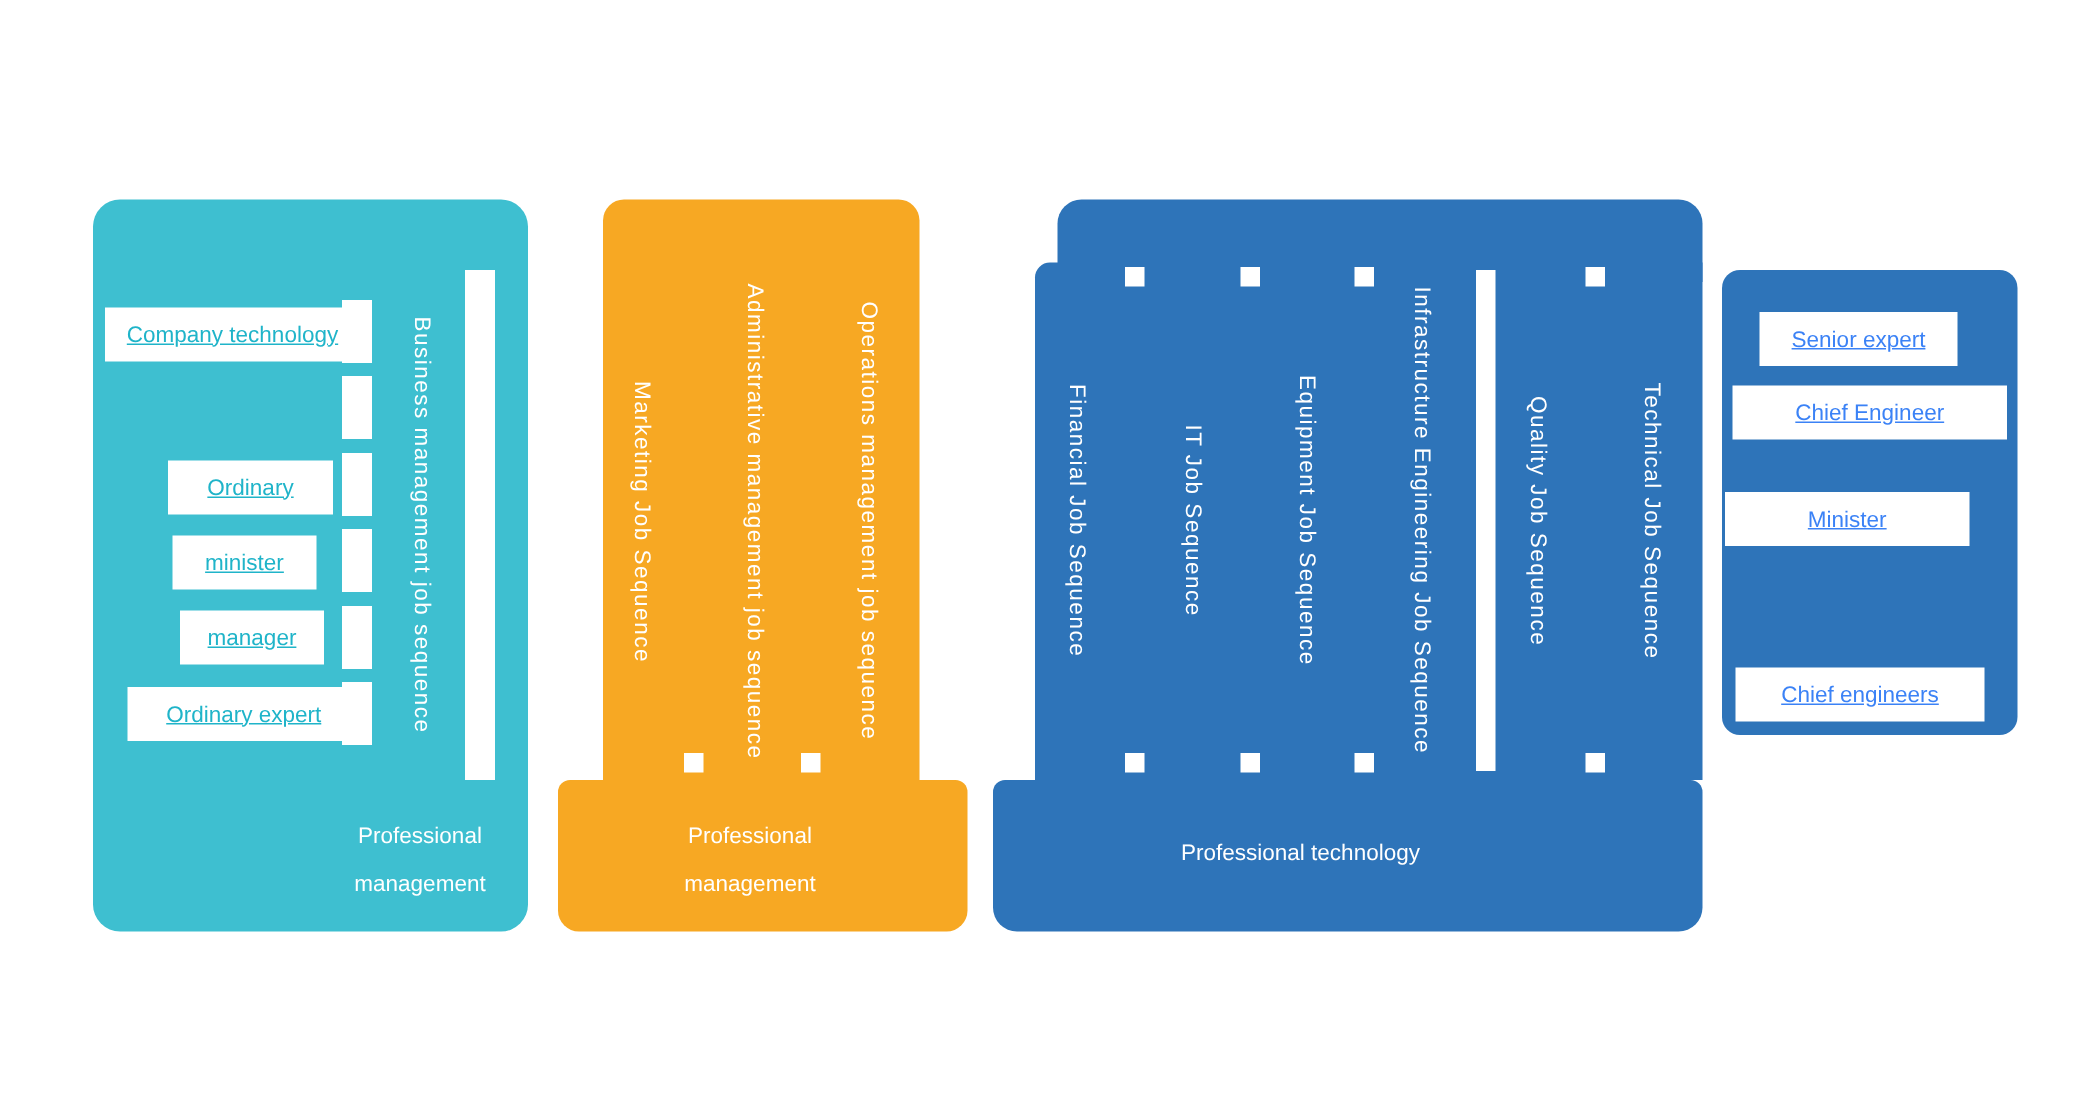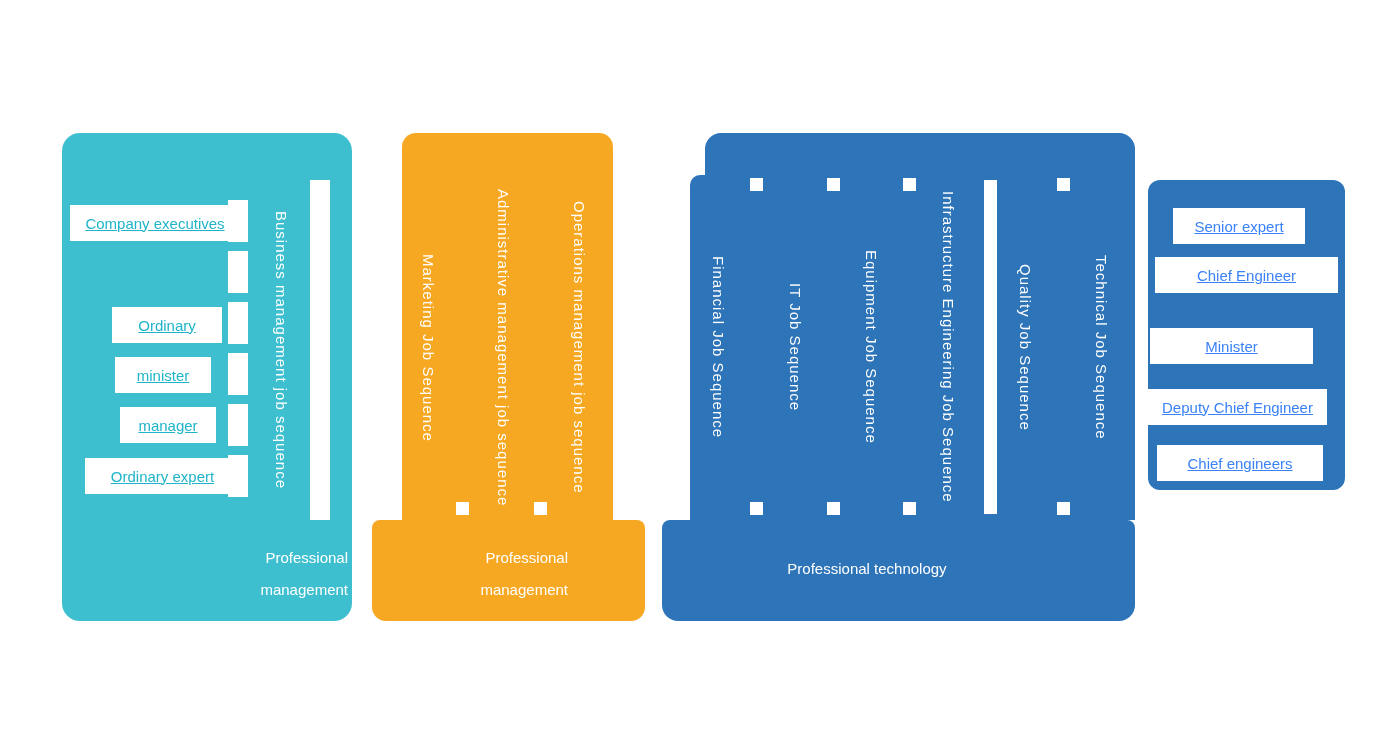--- a/index.html
+++ b/index.html
@@ -39,21 +39,21 @@
     text-orientation: mixed;
     color: #ffffff;
     font-size: 15px;
     letter-spacing: 1px;
     white-space: nowrap;
   }
   .footer2 {
     position: absolute;
     color: #ffffff;
     font-size: 15px;
-    text-align: right;
+    text-align: center;
     line-height: 32px;
   }
   .footer1 {
     position: absolute;
     color: #ffffff;
     font-size: 15px;
     text-align: center;
   }
   .ladder {
     background: repeating-linear-gradient(to bottom,
@@ -71,21 +71,21 @@
 <body>
 
 <div class="canvas">
 
   <div class="abs teal-bg" style="left:62px; top:133px; width:290px; height:488px; border-radius:18px;"></div>
 
   <div class="abs" style="left:310px; top:180px; width:20px; height:340px; background:#ffffff;"></div>
 
   <div class="abs ladder" style="left:228px; top:200px; width:20px; height:306px;"></div>
 
-  <div class="wbox teal-text" style="left:70px;  top:205px; width:170px;">Company executives</div>
+  <div class="wbox teal-text" style="left:70px;  top:205px; width:170px;">Company technology</div>
   <div class="wbox teal-text" style="left:112px; top:307px; width:110px;">Ordinary</div>
   <div class="wbox teal-text" style="left:115px; top:357px; width:96px;">minister</div>
   <div class="wbox teal-text" style="left:120px; top:407px; width:96px;">manager</div>
   <div class="wbox teal-text" style="left:85px;  top:458px; width:155px;">Ordinary expert</div>
 
   <div class="vwrap" style="left:255px; top:185px; width:52px; height:330px;">
     <span class="vtext">Business management job sequence</span>
   </div>
 
   <div class="footer2" style="left:212px; top:542px; width:136px;">
@@ -149,16 +149,15 @@
     <span class="vtext">Technical Job Sequence</span>
   </div>
 
   <div class="footer1" style="left:662px; top:560px; width:410px;">Professional technology</div>
 
   <div class="abs blue-bg" style="left:1148px; top:180px; width:197px; height:310px; border-radius:12px;"></div>
 
   <div class="wbox blue-text" style="left:1173px; top:208px; width:132px;">Senior expert</div>
   <div class="wbox blue-text" style="left:1155px; top:257px; width:183px;">Chief Engineer</div>
   <div class="wbox blue-text" style="left:1150px; top:328px; width:163px;">Minister</div>
-  <div class="wbox blue-text" style="left:1148px; top:389px; width:179px;">Deputy Chief Engineer</div>
   <div class="wbox blue-text" style="left:1157px; top:445px; width:166px;">Chief engineers</div>
 
 </div>
 
 </body></html>

